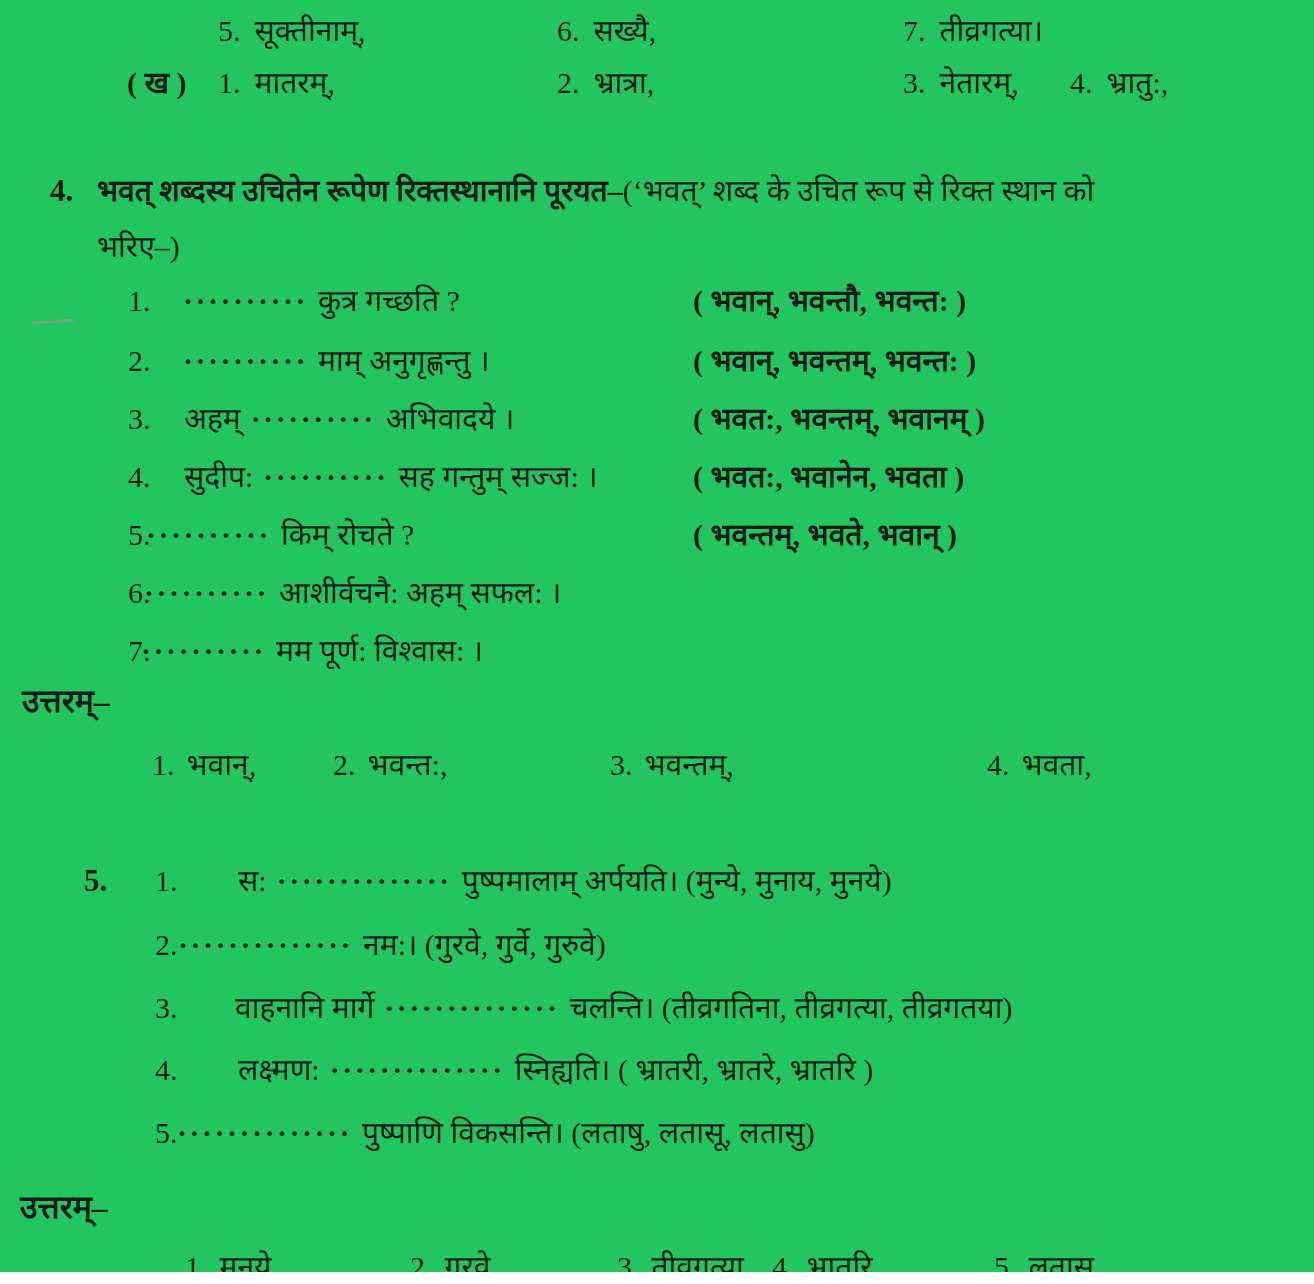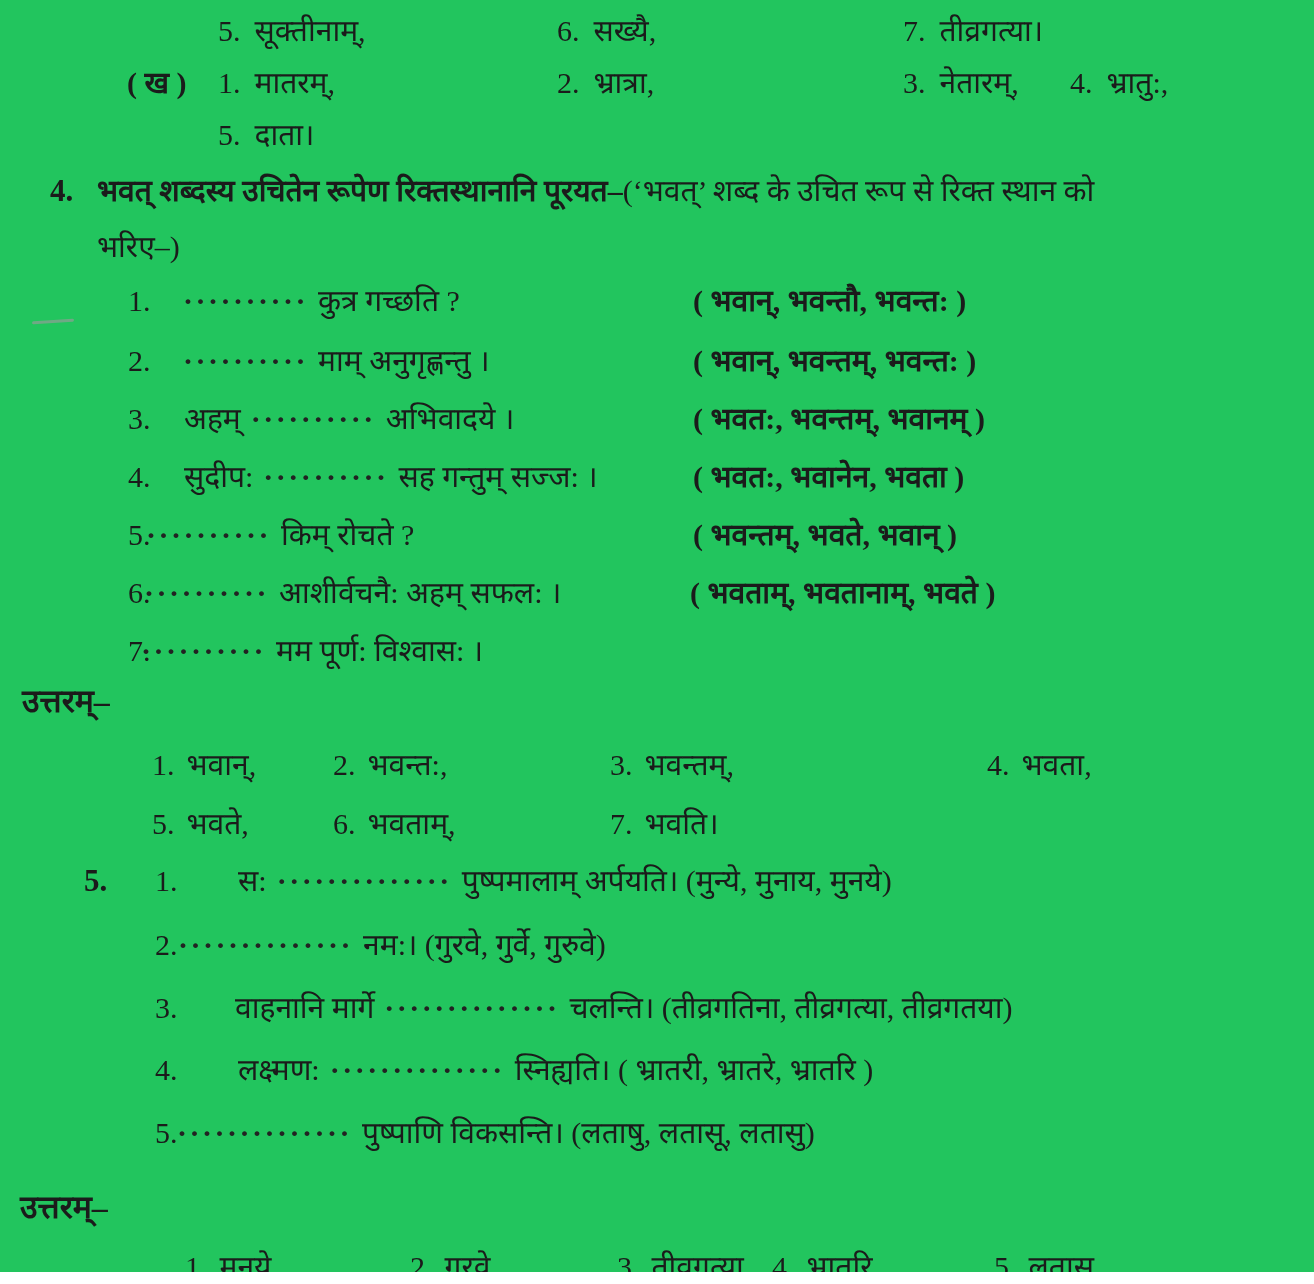--- a/index.html
+++ b/index.html
@@ -78,23 +78,20 @@
   </div>
 
   <div class="row" style="top:62px">
     <span class="p b" style="left:127px">( ख )</span>
     <span class="p" style="left:218px"><span class="n">1.</span><span>मातरम्,</span></span>
     <span class="p" style="left:557px"><span class="n">2.</span><span>भ्रात्रा,</span></span>
     <span class="p" style="left:903px"><span class="n">3.</span><span>नेतारम्,</span></span>
     <span class="p" style="left:1070px"><span class="n">4.</span><span>भ्रातु:,</span></span>
   </div>
 
-  <div class="row" style="top:114px">
-    <span class="p" style="left:218px"><span class="n">5.</span><span>दाता।</span></span>
-  </div>
 
   <div class="row heading" style="top:170px">
     <span class="p qnum" style="left:50px">4.</span>
     <span class="p" style="left:97px"><span class="b">भवत् शब्दस्य उचितेन रूपेण रिक्तस्थानानि पूरयत–</span><span>(‘भवत्’ शब्द के उचित रूप से रिक्त स्थान को</span></span>
   </div>
   <div class="row heading" style="top:226px">
     <span class="p" style="left:97px">भरिए–)</span>
   </div>
 
   <div class="row" style="top:280px">
@@ -118,39 +115,33 @@
     <span class="p opts" style="left:693px">( भवत:, भवानेन, भवता )</span>
   </div>
   <div class="row" style="top:514px">
     <span class="p" style="left:128px">5.</span>
     <span class="p" style="left:146px"><span class="dots">··········</span><span>किम् रोचते ?</span></span>
     <span class="p opts" style="left:693px">( भवन्तम्, भवते, भवान् )</span>
   </div>
   <div class="row" style="top:572px">
     <span class="p" style="left:128px">6.</span>
     <span class="p" style="left:144px"><span class="dots">··········</span><span>आशीर्वचनै: अहम् सफल: ।</span></span>
-    <span class="p opts" style="left:690px">( भवताम्, भवतानाम्, भवते )</span>
   </div>
   <div class="row" style="top:630px">
     <span class="p" style="left:128px">7.</span>
     <span class="p" style="left:141px"><span class="dots">··········</span><span>मम पूर्ण: विश्वास: ।</span></span>
   </div>
 
   <div class="uttaram" style="left:22px; top:678px">उत्तरम्–</div>
 
   <div class="row" style="top:744px">
     <span class="p" style="left:152px"><span class="n2">1.</span><span>भवान्,</span></span>
     <span class="p" style="left:333px"><span class="n2">2.</span><span>भवन्त:,</span></span>
     <span class="p" style="left:610px"><span class="n2">3.</span><span>भवन्तम्,</span></span>
     <span class="p" style="left:987px"><span class="n2">4.</span><span>भवता,</span></span>
-  </div>
-  <div class="row" style="top:803px">
-    <span class="p" style="left:152px"><span class="n2">5.</span><span>भवते,</span></span>
-    <span class="p" style="left:333px"><span class="n2">6.</span><span>भवताम्,</span></span>
-    <span class="p" style="left:610px"><span class="n2">7.</span><span>भवति।</span></span>
   </div>
 
   <div class="row" style="top:860px">
     <span class="p qnum" style="left:84px">5.</span>
     <span class="p" style="left:155px">1.</span>
     <span class="p" style="left:200px"><span class="pre">स:</span><span class="dots">··············</span><span>पुष्पमालाम् अर्पयति। (मुन्ये, मुनाय, मुनये)</span></span>
   </div>
   <div class="row" style="top:924px">
     <span class="p" style="left:155px">2.</span>
     <span class="p" style="left:178px"><span class="dots">··············</span><span>नम:। (गुरवे, गुर्वे, गुरुवे)</span></span>

